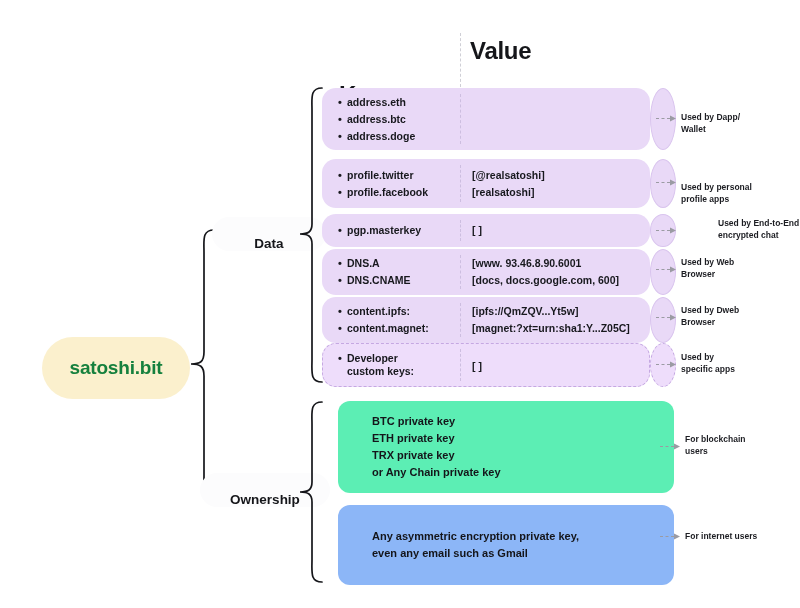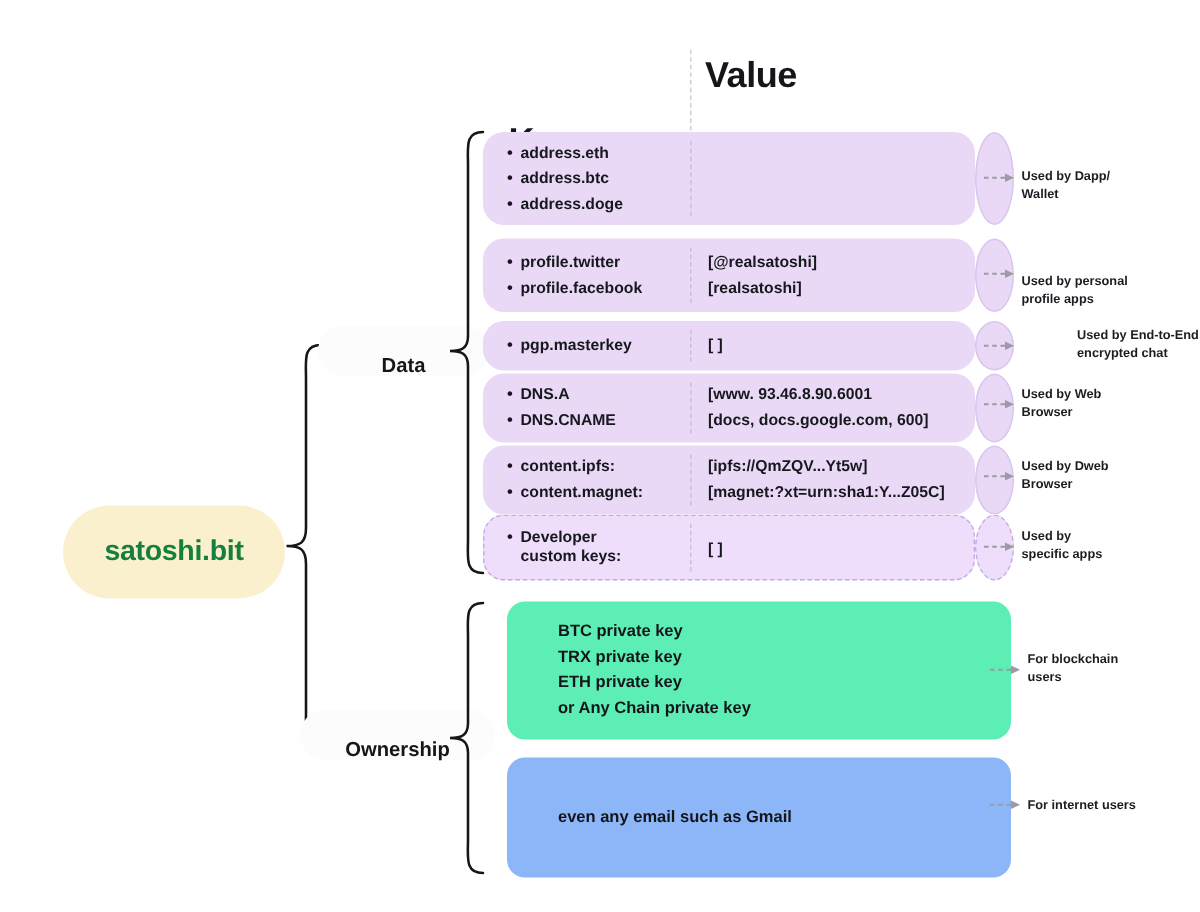--- a/index.html
+++ b/index.html
@@ -394,32 +394,33 @@
   </div>
   <svg class="arrow" style="left:656px; top:360px; width:24px;" viewBox="0 0 24 9">
     <path d="M0 4.5 H14" stroke="#9b9ba3" stroke-width="1.2" stroke-dasharray="3 2.5" fill="none"></path>
     <path d="M14 1.6 L20 4.5 L14 7.4 Z" fill="#9b9ba3"></path>
   </svg>
   <div class="annot" style="left:681px; top:352px;">Used by
 specific apps</div>
 
   <div class="own-box" id="own-green">
     <div class="own-line">BTC private key</div>
+    <div class="own-line">ETH private key</div>
     <div class="own-line">TRX private key</div>
-    <div class="own-line">ETH private key</div>
     <div class="own-line">or Any Chain private key</div>
   </div>
   <svg class="arrow" style="left:660px; top:442px; width:24px;" viewBox="0 0 24 9">
     <path d="M0 4.5 H14" stroke="#9b9ba3" stroke-width="1.2" stroke-dasharray="3 2.5" fill="none"></path>
     <path d="M14 1.6 L20 4.5 L14 7.4 Z" fill="#9b9ba3"></path>
   </svg>
   <div class="annot" style="left:685px; top:434px;">For blockchain
 users</div>
 
   <div class="own-box" id="own-blue">
+    <div class="own-line">Any asymmetric encryption private key,</div>
     <div class="own-line">even any email such as Gmail</div>
   </div>
   <svg class="arrow" style="left:660px; top:532px; width:24px;" viewBox="0 0 24 9">
     <path d="M0 4.5 H14" stroke="#9b9ba3" stroke-width="1.2" stroke-dasharray="3 2.5" fill="none"></path>
     <path d="M14 1.6 L20 4.5 L14 7.4 Z" fill="#9b9ba3"></path>
   </svg>
   <div class="annot" style="left:685px; top:531px;">For internet users</div>
 
 </div>
 

